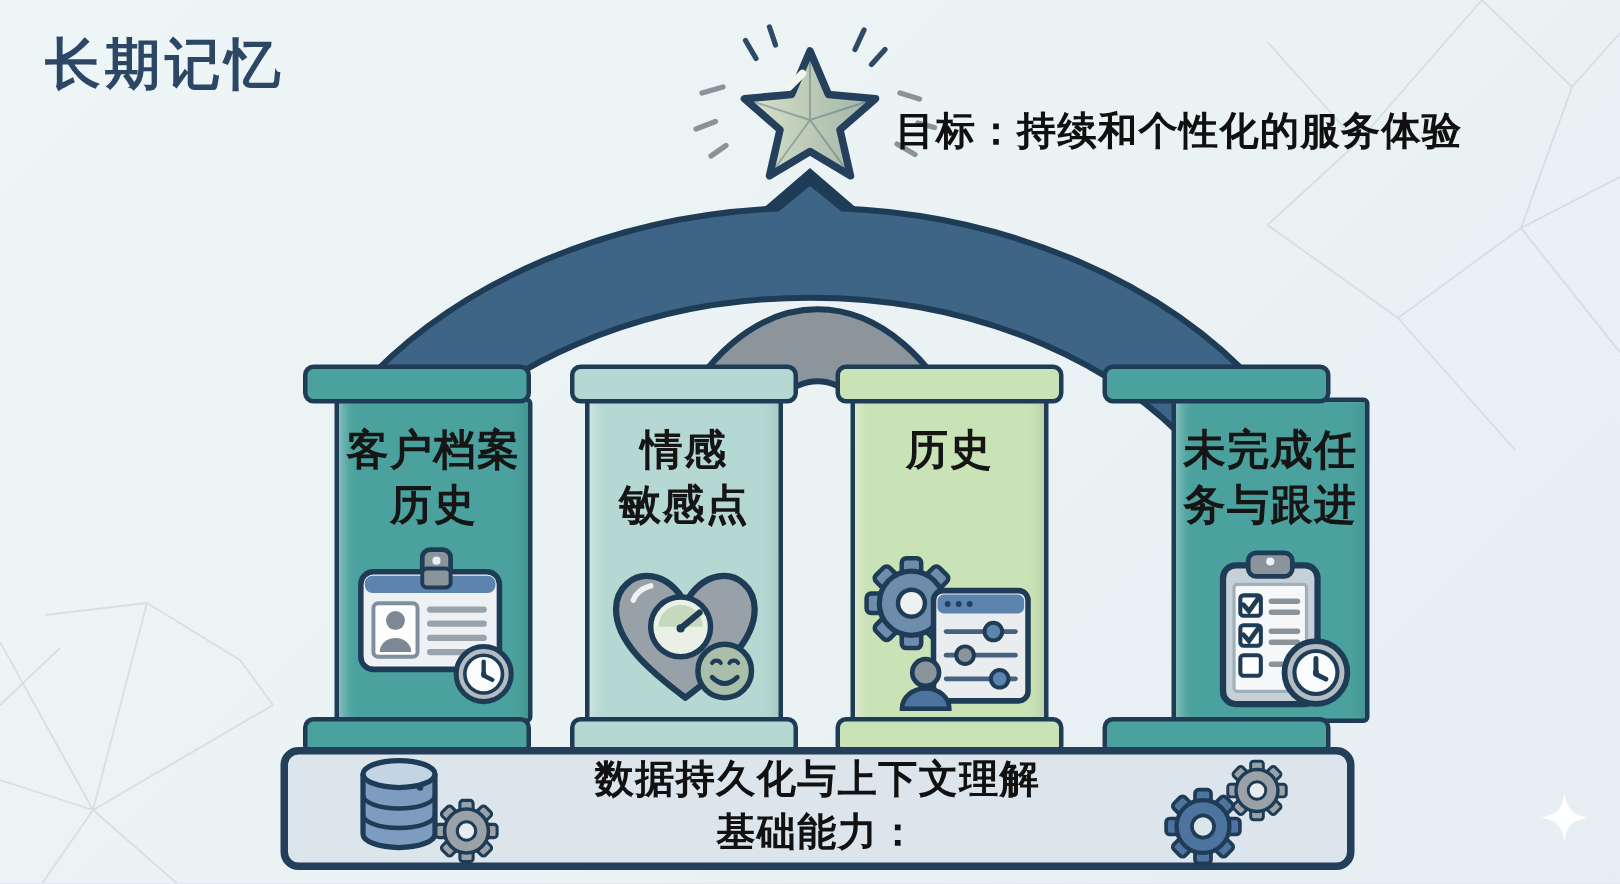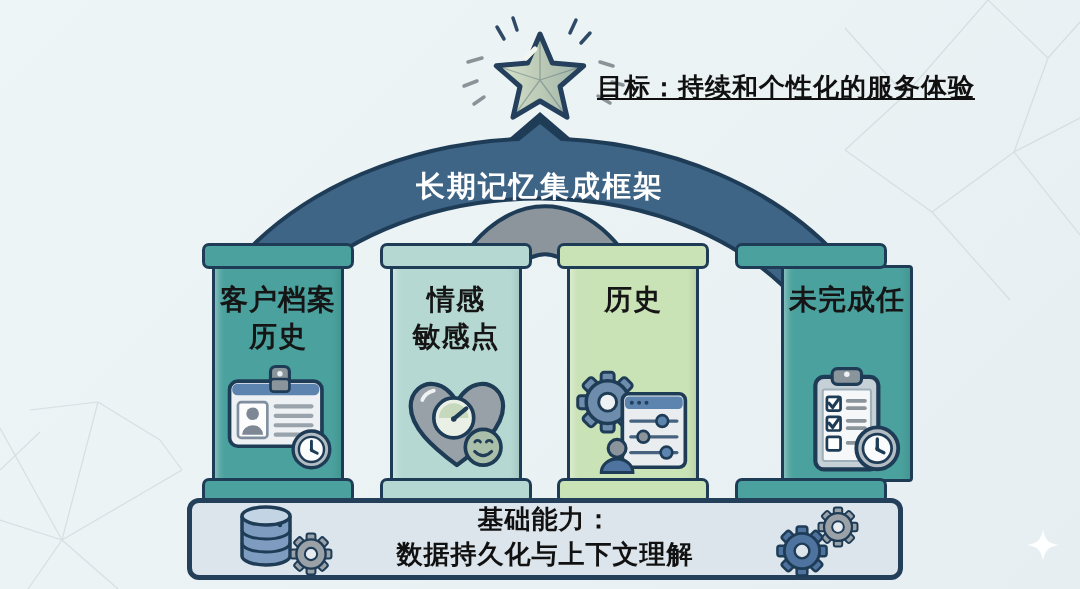--- a/index.html
+++ b/index.html
@@ -8,21 +8,21 @@
     background:linear-gradient(135deg,#eef5f7 0%,#ebf2f4 55%,#e7eef2 100%);
     font-family:"Liberation Sans",sans-serif;
   }
   .abs{position:absolute;}
   .page-title{
     left:30px;top:18px;font-size:37px;font-weight:bold;color:#2c4766;
     letter-spacing:3px;z-index:5;
   }
   .goal-text{
     left:597px;top:70px;font-size:26px;font-weight:bold;color:#101010;
-    letter-spacing:1px;z-index:5;text-decoration:underline;
+    letter-spacing:1px;z-index:5;
   }
   .overlay-svg{left:0;top:0;z-index:1;}
   .arch-label{
     left:360px;top:167px;width:360px;text-align:center;
     font-size:29px;font-weight:bold;color:#ffffff;letter-spacing:2px;z-index:3;
   }
   .pillar{top:243px;width:152px;height:261px;z-index:2;}
   .cap,.foot{
     position:absolute;left:0;width:152px;height:26px;
     border:3.5px solid #1f3c57;border-radius:7px;box-sizing:border-box;z-index:3;
@@ -130,27 +130,27 @@
             <line x1="0" y1="0" x2="-26" y2="35.7"></line>
           <line x1="0" y1="0" x2="-42" y2="-13.6"></line>
         </g>
         <path d="M-14,-22 L-5,-31" stroke="#f2f6ee" stroke-width="5" stroke-linecap="round"></path>
       </g>
     </g>
 
     <path d="M1043,529 C1045,540 1048,543 1059,545 C1048,547 1045,550 1043,561 C1041,550 1038,547 1027,545 C1038,543 1041,540 1043,529 Z" fill="#ffffff" opacity="0.95"></path>
   </svg>
 
+  <div class="abs page-title">长期记忆</div>
   <div class="abs goal-text">目标：持续和个性化的服务体验</div>
 
-  <div class="abs arch-label">长期记忆集成框架</div>
 
   <div class="abs pillar" style="left:202px">
     <div class="cap" style="background: rgb(74, 161, 157);"></div>
-    <div class="pbody" style="background: rgb(74, 161, 157);">
+    <div class="pbody" style="background: rgb(74, 161, 157); margin-left: 11px;">
       <div class="plabel">
         <span>客户档案</span><br><span>历史</span>
       </div>
       <svg class="picon" width="126" height="112" viewBox="0 0 120 106">
         <rect x="50" y="2" width="18" height="22" rx="5" fill="#8a949b" stroke="#1f3c57" stroke-width="3"></rect>
         <circle cx="59" cy="9" r="2.6" fill="#e8eef1"></circle>
         <rect x="11" y="16" width="88" height="62" rx="8" fill="#eef1f3" stroke="#1f3c57" stroke-width="3.5"></rect>
         <rect x="13.5" y="18.5" width="83" height="11" rx="5" fill="#5c84ae"></rect>
         <rect x="50" y="14" width="18" height="12" rx="3" fill="#8a949b" stroke="#1f3c57" stroke-width="2.5"></rect>
         <rect x="19" y="36" width="28" height="34" rx="3" fill="#fdfdfd" stroke="#7f8fa0" stroke-width="2.5"></rect>
@@ -212,21 +212,21 @@
         <path d="M27,103 a15,13 0 0 1 30,0 Z" fill="#4e739f" stroke="#1f3c57" stroke-width="3"></path>
       </svg>
     </div>
     <div class="foot" style="background: rgb(201, 226, 182);"></div>
   </div>
 
   <div class="abs pillar" style="left:735px">
     <div class="cap" style="background: rgb(74, 161, 157);"></div>
     <div class="pbody" style="background: rgb(74, 161, 157); margin-left: 36px;">
       <div class="plabel">
-        <span>未完成任</span><br>
+        <span>未完成任</span><br><span>务与跟进</span>
       </div>
       <svg class="picon" width="126" height="112" viewBox="0 0 120 106">
         <rect x="27" y="12" width="60" height="88" rx="8" fill="#c6d0d7" stroke="#1f3c57" stroke-width="4"></rect>
         <rect x="34" y="24" width="46" height="68" rx="2" fill="#f5f7f8" stroke="#9fb0ba" stroke-width="2"></rect>
         <rect x="43" y="4" width="28" height="15" rx="5" fill="#8a949b" stroke="#1f3c57" stroke-width="3"></rect>
         <circle cx="57" cy="9.5" r="2.6" fill="#edf2f4"></circle>
         <g fill="#ffffff" stroke="#1f3c57" stroke-width="2.6">
           <rect x="38" y="31" width="13" height="13" rx="2"></rect>
           <rect x="38" y="50" width="13" height="13" rx="2"></rect>
           <rect x="38" y="69" width="13" height="13" rx="2"></rect>
@@ -241,22 +241,22 @@
           <rect x="56" y="73" width="16" height="3.5" rx="1.7"></rect>
         </g>
         <use href="#clock" transform="translate(86,80) scale(1.05)"></use>
       </svg>
     </div>
     <div class="foot" style="background: rgb(74, 161, 157);"></div>
   </div>
 
   <div class="abs base-bar"></div>
   <div class="abs base-text">
+    <div>数据持久化与上下文理解</div>
     <div>基础能力：</div>
-    <div>数据持久化与上下文理解</div>
   </div>
   <svg class="abs base-icon-left" width="128" height="74" viewBox="0 0 128 74">
     <path d="M30,13 v40 a24,9 0 0 0 48,0 v-40" fill="#7e9cc0" stroke="#1f3c57" stroke-width="3.5"></path>
     <path d="M30,27 a24,9 0 0 0 48,0 M30,40 a24,9 0 0 0 48,0" fill="none" stroke="#1f3c57" stroke-width="3"></path>
     <ellipse cx="54" cy="13" rx="24" ry="9" fill="#c3d4e4" stroke="#1f3c57" stroke-width="3.5"></ellipse>
     <circle cx="68" cy="22" r="2.2" fill="#1f3c57"></circle>
     <use href="#gear" transform="translate(99,51) scale(0.68)" style="color:#9aa1a7;--hole:#e7ecf0;"></use>
   </svg>
   <svg class="abs base-icon-right" width="106" height="74" viewBox="0 0 106 74">
     <use href="#gear" transform="translate(66,24) scale(0.65)" style="color:#9aa1a7;--hole:#e7ecf0;"></use>

